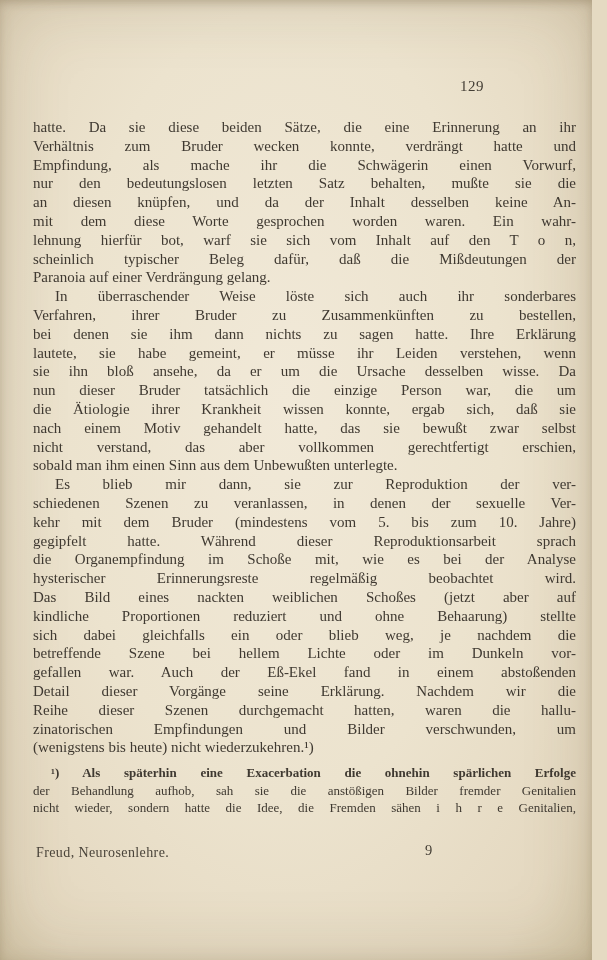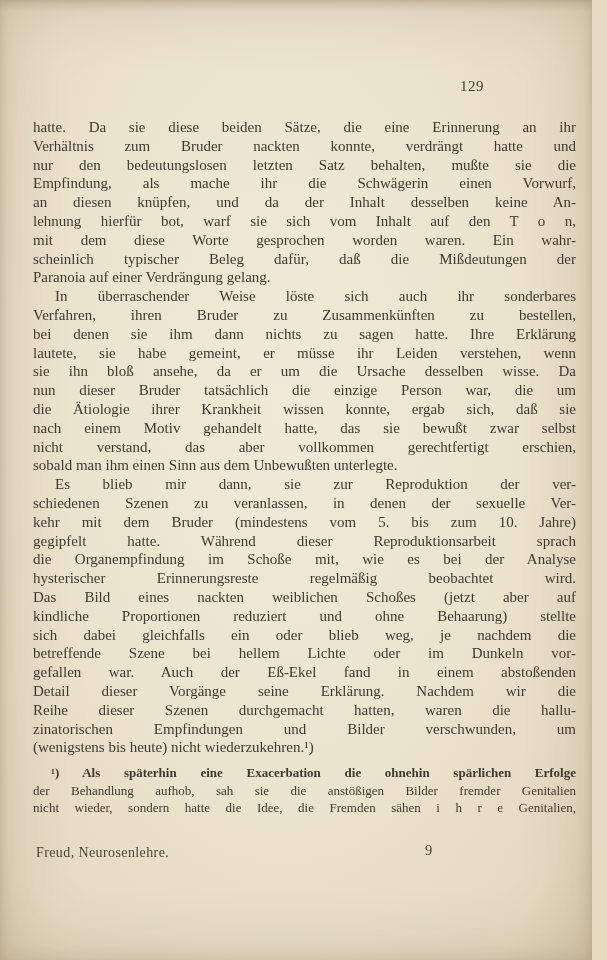--- a/index.html
+++ b/index.html
@@ -86,33 +86,33 @@
 <body>
 
 <div class="page">
 
   <div class="pagenum">129</div>
 
   <div class="textblock">
 
     <div class="para">
       <div class="line">hatte. Da sie diese beiden Sätze, die eine Erinnerung an ihr</div>
-      <div class="line">Verhältnis zum Bruder nackten konnte, verdrängt hatte und</div>
+      <div class="line">Verhältnis zum Bruder wecken konnte, verdrängt hatte und</div>
+      <div class="line">Empfindung, als mache ihr die Schwägerin einen Vorwurf,</div>
       <div class="line">nur den bedeutungslosen letzten Satz behalten, mußte sie die</div>
-      <div class="line">Empfindung, als mache ihr die Schwägerin einen Vorwurf,</div>
       <div class="line">an diesen knüpfen, und da der Inhalt desselben keine An-</div>
+      <div class="line">mit dem diese Worte gesprochen worden waren. Ein wahr-</div>
       <div class="line">lehnung hierfür bot, warf sie sich vom Inhalt auf den T o n,</div>
-      <div class="line">mit dem diese Worte gesprochen worden waren. Ein wahr-</div>
       <div class="line">scheinlich typischer Beleg dafür, daß die Mißdeutungen der</div>
       <div class="line end">Paranoia auf einer Verdrängung gelang.</div>
     </div>
 
     <div class="para">
       <div class="line ind">In überraschender Weise löste sich auch ihr sonderbares</div>
-      <div class="line">Verfahren, ihren Bruder zu Zusammenkünften zu bestellen,</div>
+      <div class="line">Verfahren, ihrer Bruder zu Zusammenkünften zu bestellen,</div>
       <div class="line">bei denen sie ihm dann nichts zu sagen hatte. Ihre Erklärung</div>
       <div class="line">lautete, sie habe gemeint, er müsse ihr Leiden verstehen, wenn</div>
       <div class="line">sie ihn bloß ansehe, da er um die Ursache desselben wisse. Da</div>
       <div class="line">nun dieser Bruder tatsächlich die einzige Person war, die um</div>
       <div class="line">die Ätiologie ihrer Krankheit wissen konnte, ergab sich, daß sie</div>
       <div class="line">nach einem Motiv gehandelt hatte, das sie bewußt zwar selbst</div>
       <div class="line">nicht verstand, das aber vollkommen gerechtfertigt erschien,</div>
       <div class="line end">sobald man ihm einen Sinn aus dem Unbewußten unterlegte.</div>
     </div>
 

